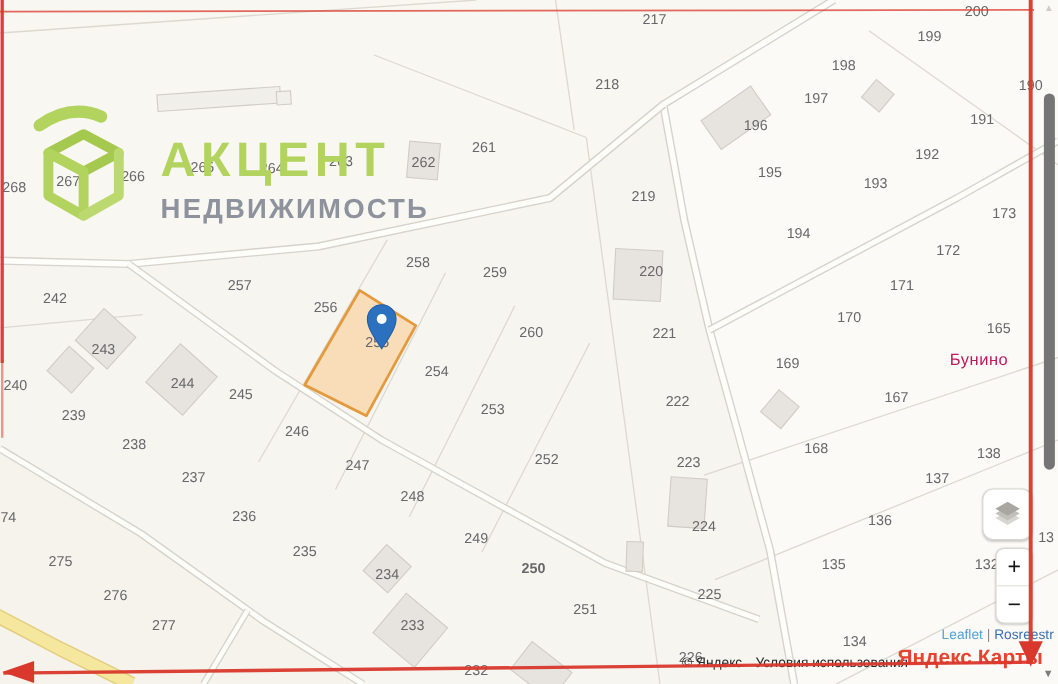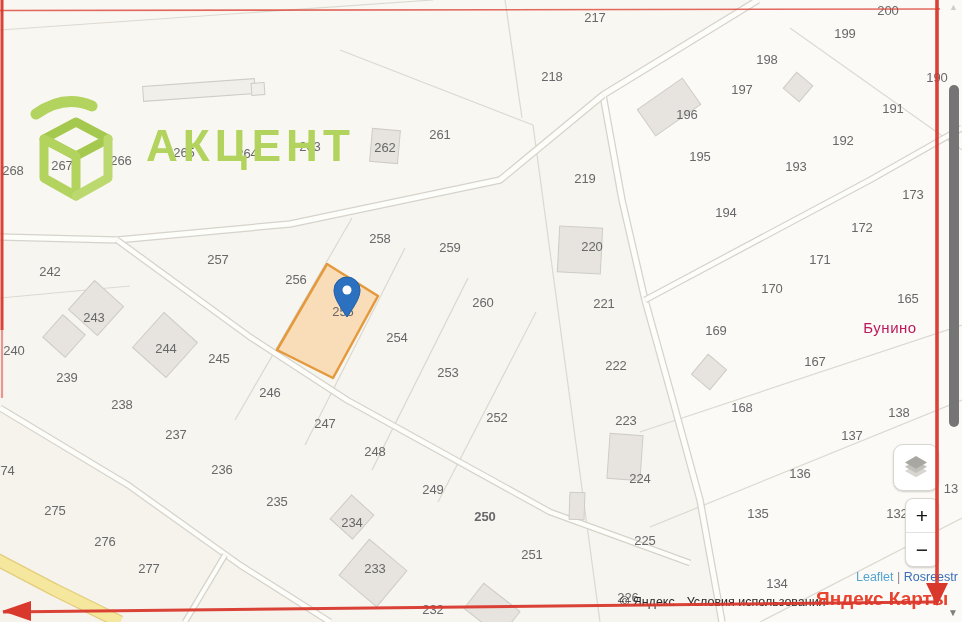--- a/index.html
+++ b/index.html
@@ -179,20 +179,21 @@
 
   <div id="logo">
     <svg width="120" height="118" viewBox="0 0 120 118">
       <path d="M22 22 Q50 2 78 14" fill="none" stroke="#b2d35e" stroke-width="11" stroke-linecap="round"></path>
       <path d="M30 47 L62 30 L94 47 L62 64 Z" fill="none" stroke="#a5c84f" stroke-width="9" stroke-linejoin="round"></path>
       <path d="M30 47 L30 86 L62 104 L62 64 Z" fill="none" stroke="#b2d35e" stroke-width="9" stroke-linejoin="round"></path>
       <path d="M94 47 L94 86 L62 104" fill="none" stroke="#bcd96f" stroke-width="9" stroke-linejoin="round" stroke-linecap="round"></path>
     </svg>
     <div id="logo-text">
       <div id="logo-title">АКЦЕНТ</div>
+      <div id="logo-sub">НЕДВИЖИМОСТЬ</div>
     </div>
   </div>
 
   <div id="layers-btn">
     <svg width="34" height="34" viewBox="0 0 40 40">
       <path d="M20 16 L33 23.5 L20 31 L7 23.5 Z" fill="#d8d6d1"></path>
       <path d="M20 11 L33 18.5 L20 26 L7 18.5 Z" fill="#c2c0bb"></path>
       <path d="M20 6 L33 13.5 L20 21 L7 13.5 Z" fill="#a9a7a2"></path>
     </svg>
   </div>

